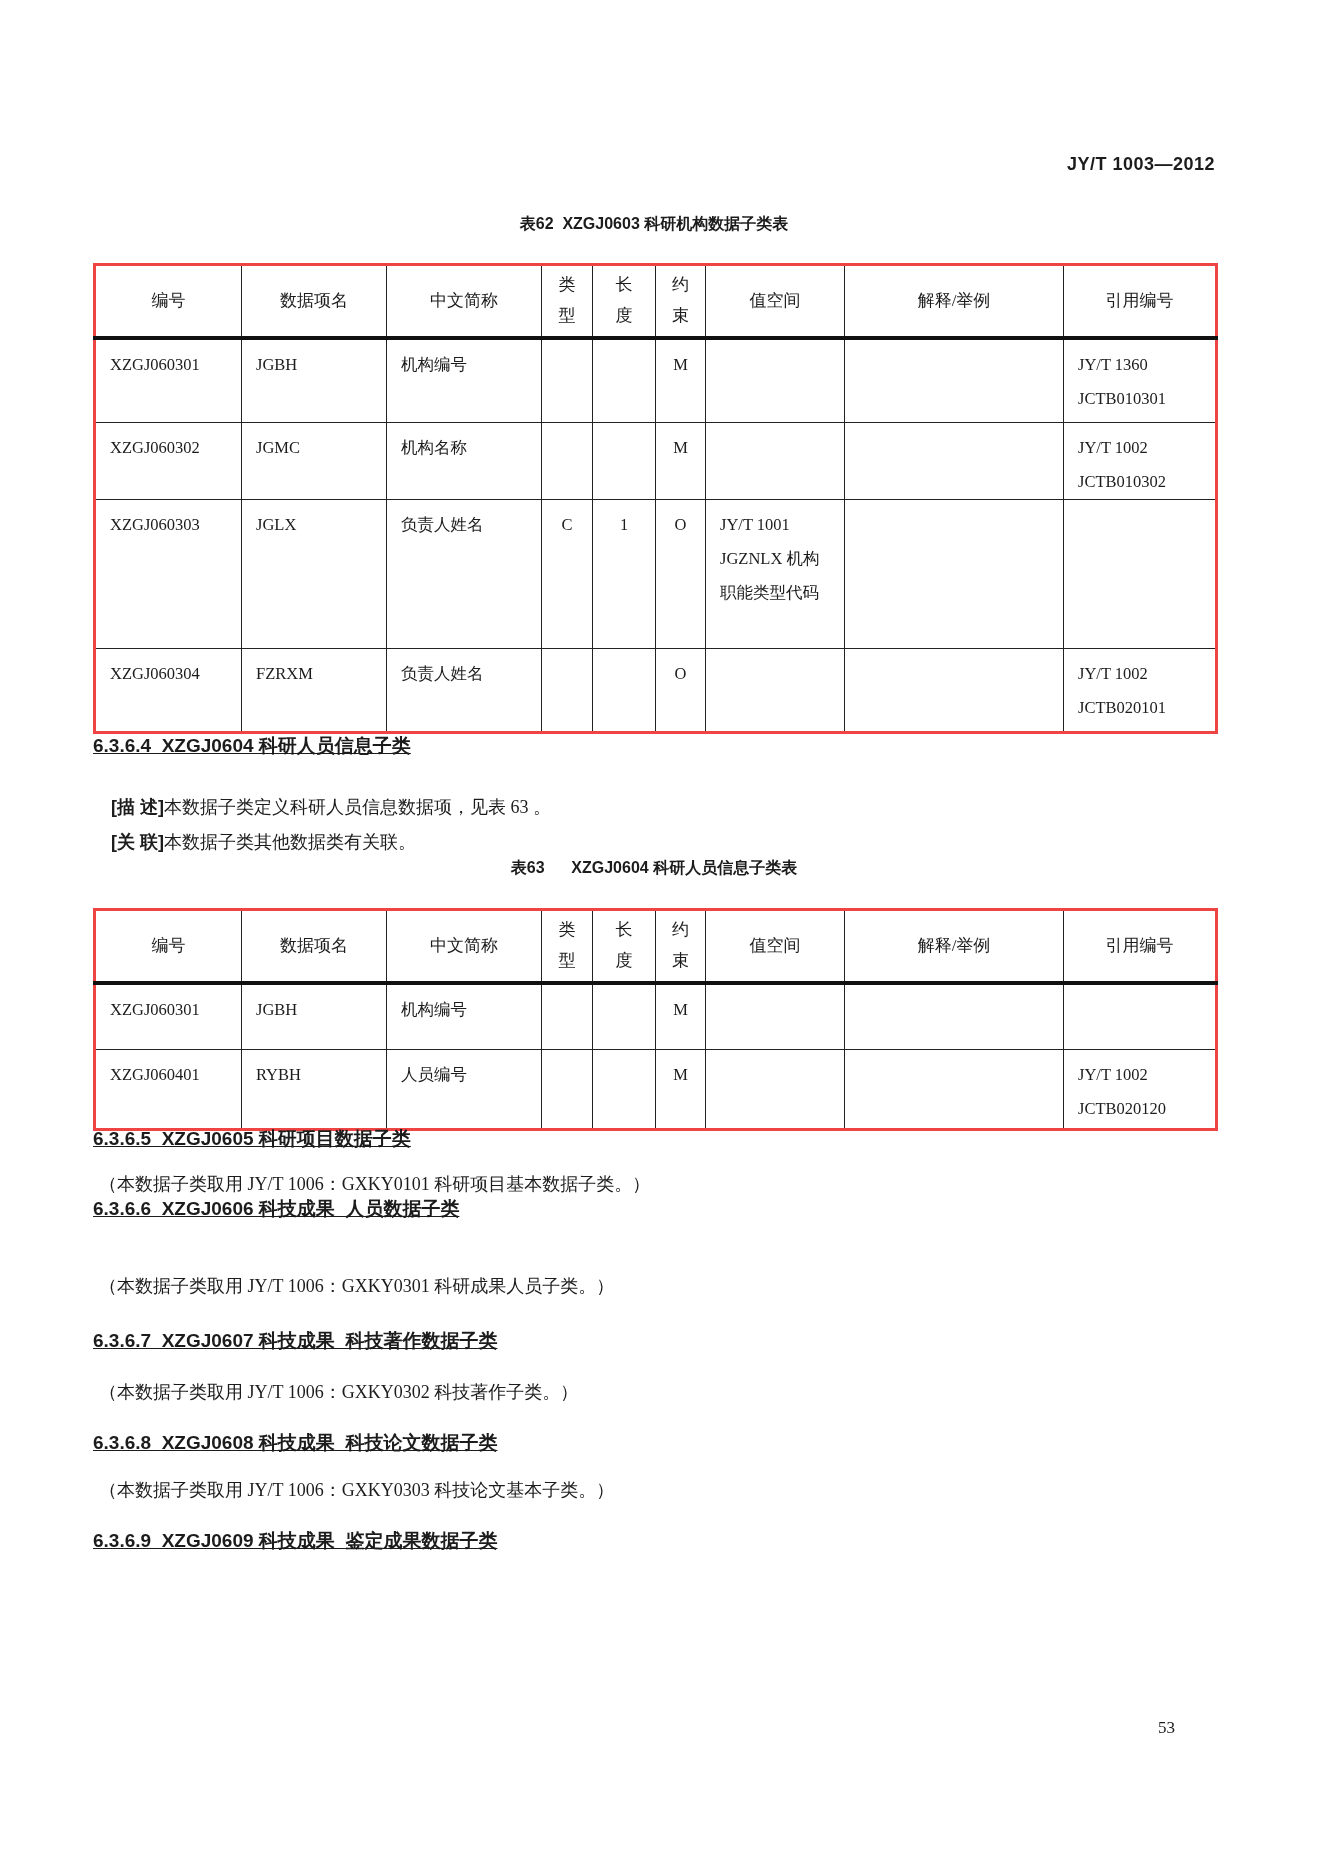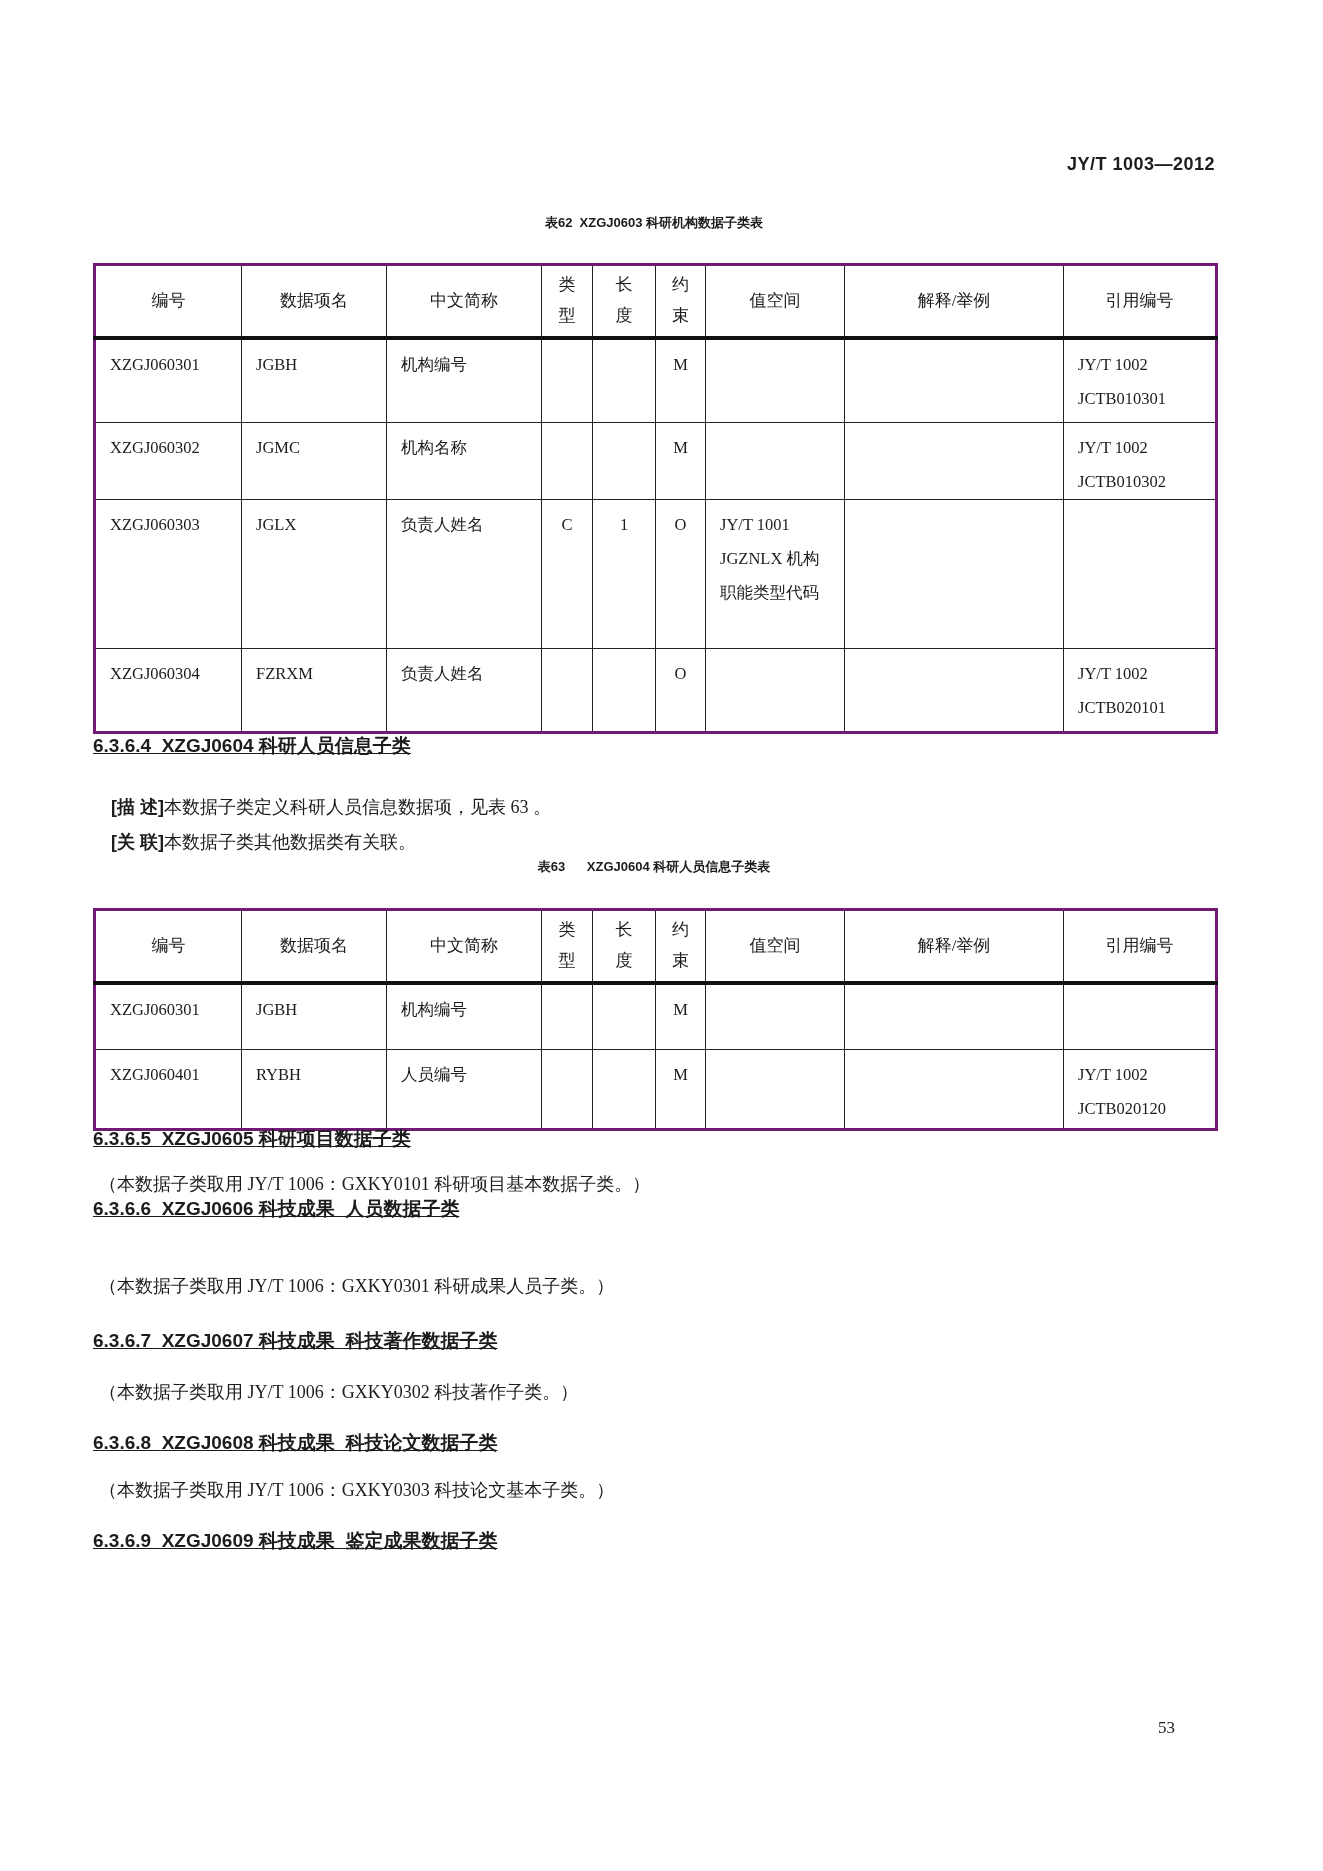--- a/index.html
+++ b/index.html
@@ -7,27 +7,27 @@
     position:relative; width:1323px; height:1871px; background:#ffffff;
     font-family:"Liberation Serif", serif; color:#1c1c1c; overflow:hidden;
   }
   .doc-header {
     position:absolute; top:154px; right:108px;
     font-family:"Liberation Sans", sans-serif; font-weight:bold; font-size:18px;
     letter-spacing:0.5px;
   }
   .tbl-title {
     position:absolute; left:93px; width:1122px; text-align:center;
-    font-family:"Liberation Sans", sans-serif; font-weight:bold; font-size:13px;
+    font-family:"Liberation Sans", sans-serif; font-weight:bold; font-size:16px;
     white-space:pre-wrap;
   }
   table.tbl {
     position:absolute; left:93px; width:1122px;
     border-collapse:collapse; table-layout:fixed;
-    border:3px solid #701a75; font-size:16.5px;
+    border:3px solid #ef4444; font-size:16.5px;
   }
   table.tbl th, table.tbl td { border:1.5px solid #222; }
   table.tbl thead th {
     border-bottom:4px solid #111;
     font-weight:normal; text-align:center; vertical-align:middle;
     height:70px; line-height:1.9; font-size:17px; padding:0 2px;
   }
   table.tbl td {
     vertical-align:top; text-align:left;
     padding:8px 10px 0 14px; line-height:2.05;
@@ -88,21 +88,21 @@
     <tbody>
       <tr class="h74">
         <td>XZGJ060301</td>
         <td>JGBH</td>
         <td>机构编号</td>
         <td class="cn"></td>
         <td class="cn"></td>
         <td class="cn">M</td>
         <td></td>
         <td></td>
-        <td>JY/T 1002 JCTB010301</td>
+        <td>JY/T 1360 JCTB010301</td>
       </tr>
       <tr class="h68">
         <td>XZGJ060302</td>
         <td>JGMC</td>
         <td>机构名称</td>
         <td class="cn"></td>
         <td class="cn"></td>
         <td class="cn">M</td>
         <td></td>
         <td></td>

